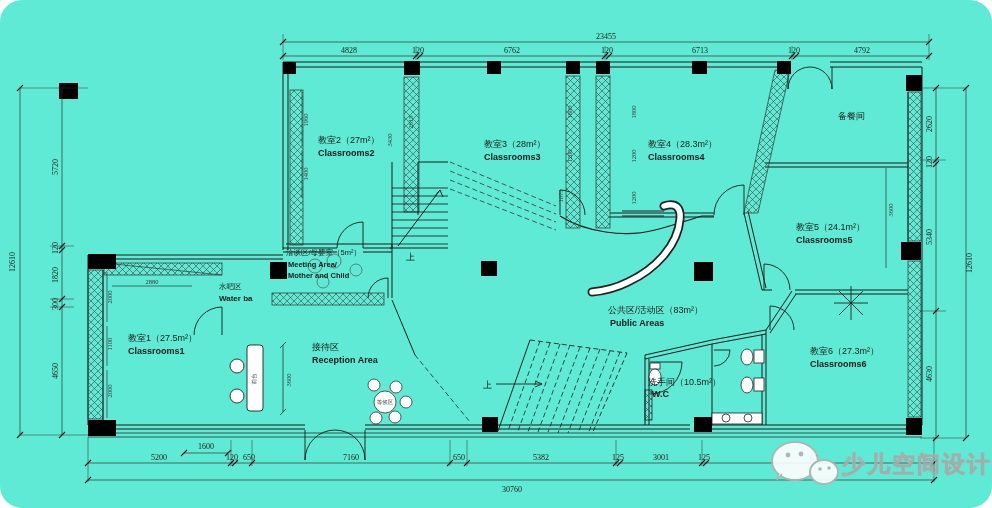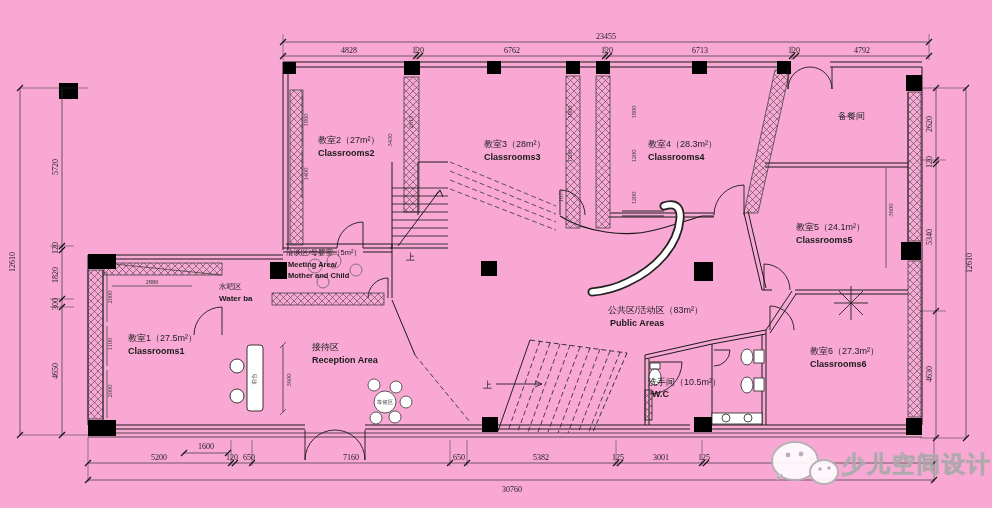--- a/index.html
+++ b/index.html
@@ -1,17 +1,17 @@
 <!DOCTYPE html>
 <html><head>
 <meta charset="utf-8">
 <style>
   html,body{margin:0;padding:0;background:#ffffff;}
-  #stage{position:relative;width:992px;height:508px;background:#f9a8d4;overflow:hidden;
-         font-family:"Liberation Sans",sans-serif;}
+  #stage{position:relative;width:992px;height:508px;background:#5eead4;overflow:hidden;
+         font-family:"Liberation Sans",sans-serif;border-radius:22px;}
   svg{position:absolute;left:0;top:0;}
   text{fill:#1c1c1c;}
   .dim{font-family:"Liberation Serif",serif;font-size:8px;fill:#222;}
   .dimsm{font-family:"Liberation Serif",serif;font-size:6.5px;fill:#333;}
   .cn{font-size:9px;fill:#222;}
   .cnsm{font-size:7.5px;fill:#222;}
   .en{font-size:9px;font-weight:bold;fill:#1a1a1a;}
   .tiny{font-size:5.5px;fill:#333;}
   .wm-text{font-size:23px;font-weight:bold;fill:#ececec;stroke:#a8a8a8;stroke-width:0.9;letter-spacing:2px;}
 </style>

